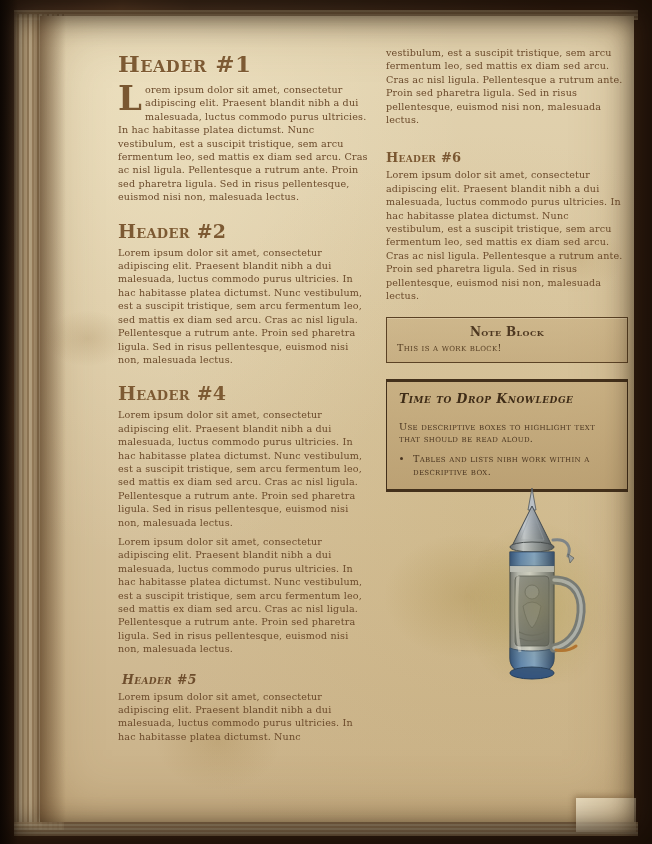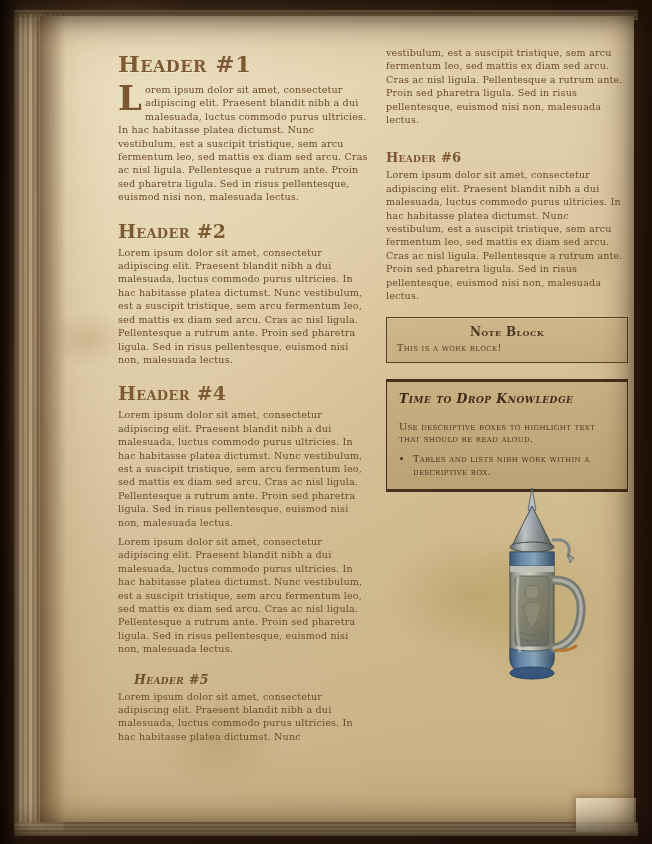--- a/index.html
+++ b/index.html
@@ -136,21 +136,21 @@
     margin: 16px 0 4px 0;
     letter-spacing: 0.3px;
   }
   h3.header5 {
     font-family: "DejaVu Serif", serif;
     font-variant: small-caps;
     font-weight: bold;
     font-style: italic;
     font-size: 12.5px;
     color: #6e4e2d;
-    margin: 16px 0 3px 16px;
+    margin: 16px 0 3px 4px;
     letter-spacing: 0.4px;
   }
   h3.header6 {
     font-family: "DejaVu Serif", serif;
     font-variant: small-caps;
     font-weight: bold;
     font-size: 13px;
     color: #7a5731;
     margin: 24px 0 3px 0;
     letter-spacing: 0.3px;

